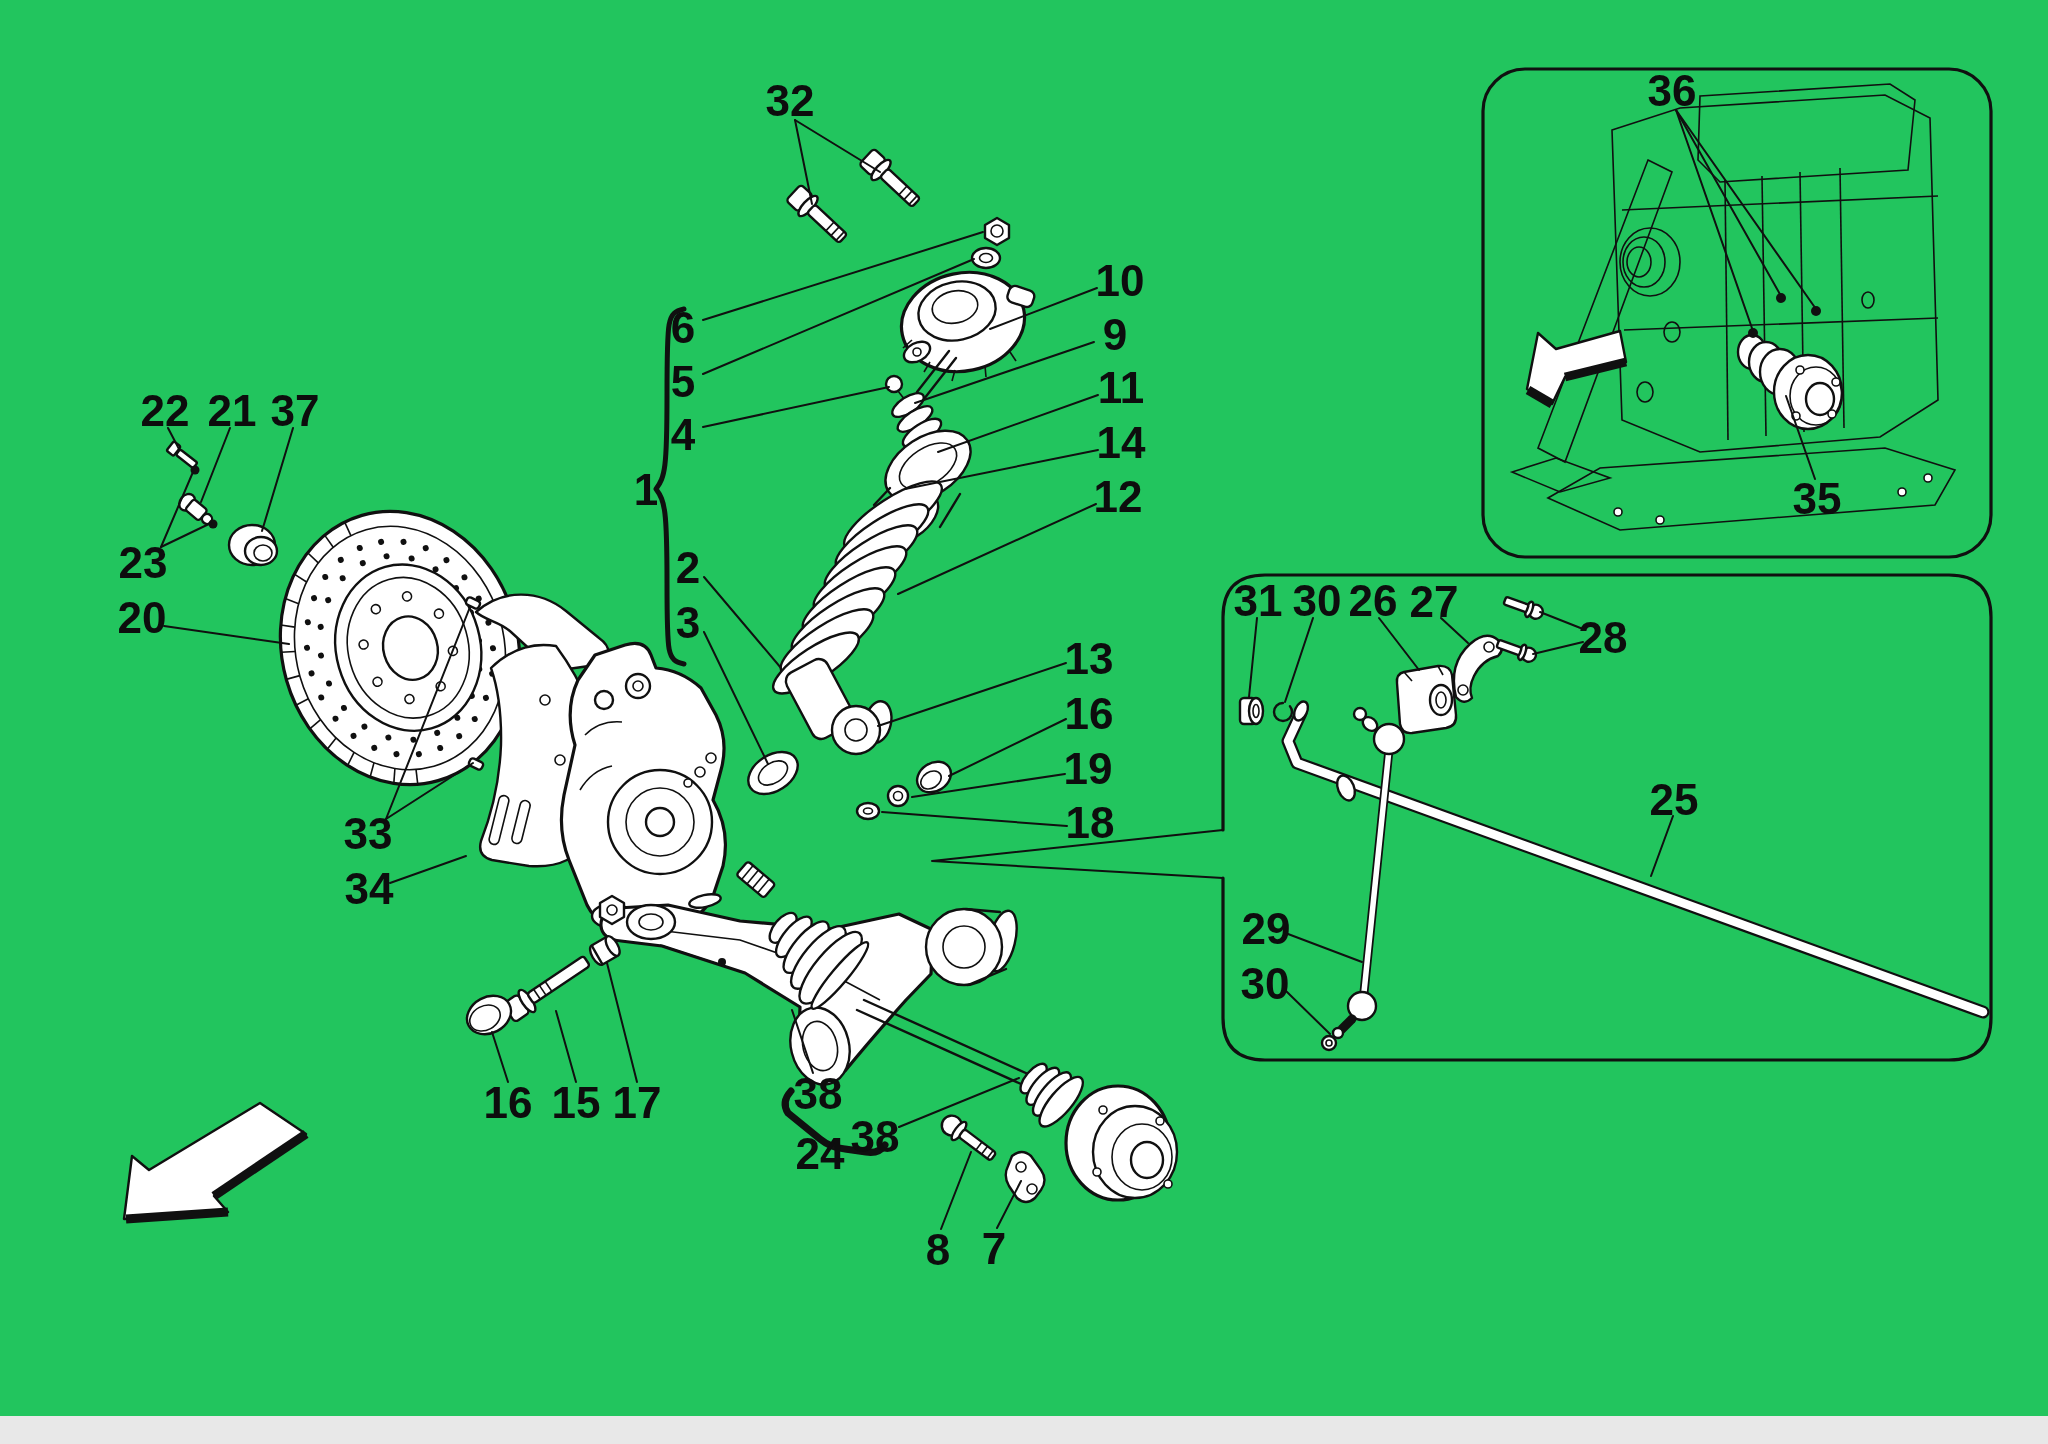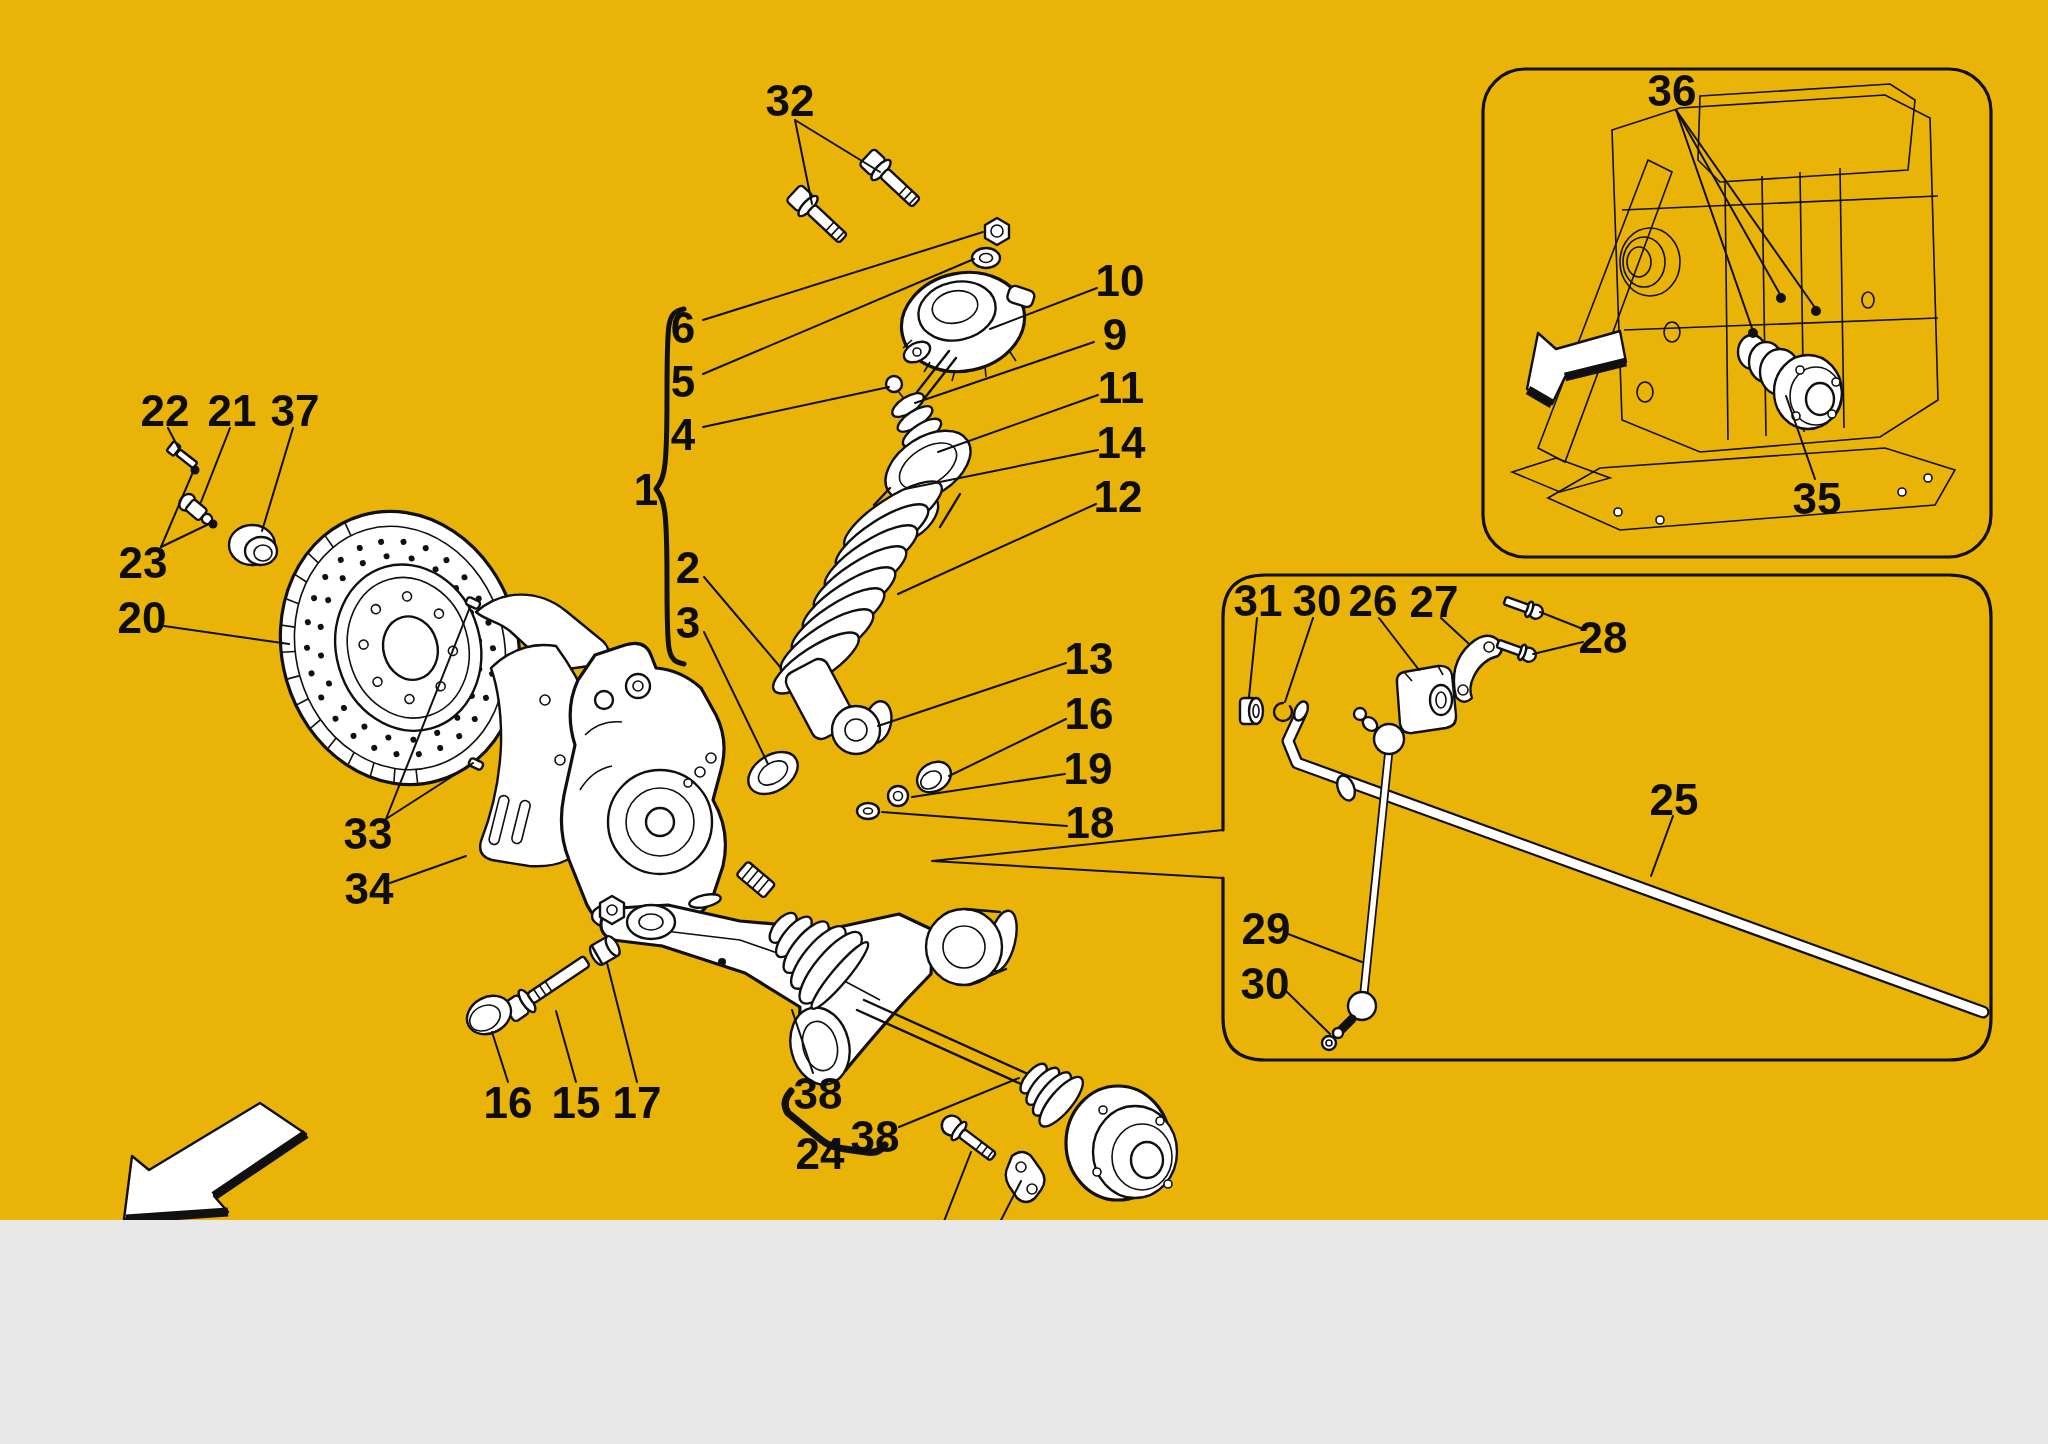--- a/index.html
+++ b/index.html
@@ -1,16 +1,16 @@
 <!DOCTYPE html>
 <html><head>
 <meta charset="utf-8">
 <style>
   html,body{margin:0;padding:0;background:#e8e8e8;}
-  .stage{position:relative;width:2048px;height:1220px;background:#eab308;overflow:hidden;
+  .stage{position:relative;width:2048px;height:1416px;background:#22c55e;overflow:hidden;
          font-family:"Liberation Sans", sans-serif;}
   svg{position:absolute;left:0;top:0;}
   
   .o  {fill:none;stroke:#101010;stroke-width:2.4;stroke-linecap:round;stroke-linejoin:round;}
   .o3 {fill:none;stroke:#101010;stroke-width:3.2;stroke-linecap:round;stroke-linejoin:round;}
   .w  {fill:#ffffff;stroke:#101010;stroke-width:2.4;stroke-linecap:round;stroke-linejoin:round;}
   .w3 {fill:#ffffff;stroke:#101010;stroke-width:3.2;stroke-linejoin:round;}
   .t  {fill:#ffffff;stroke:#101010;stroke-width:1.6;}
   .th {fill:none;stroke:#101010;stroke-width:1.6;}
   .d  {fill:#101010;stroke:none;}

